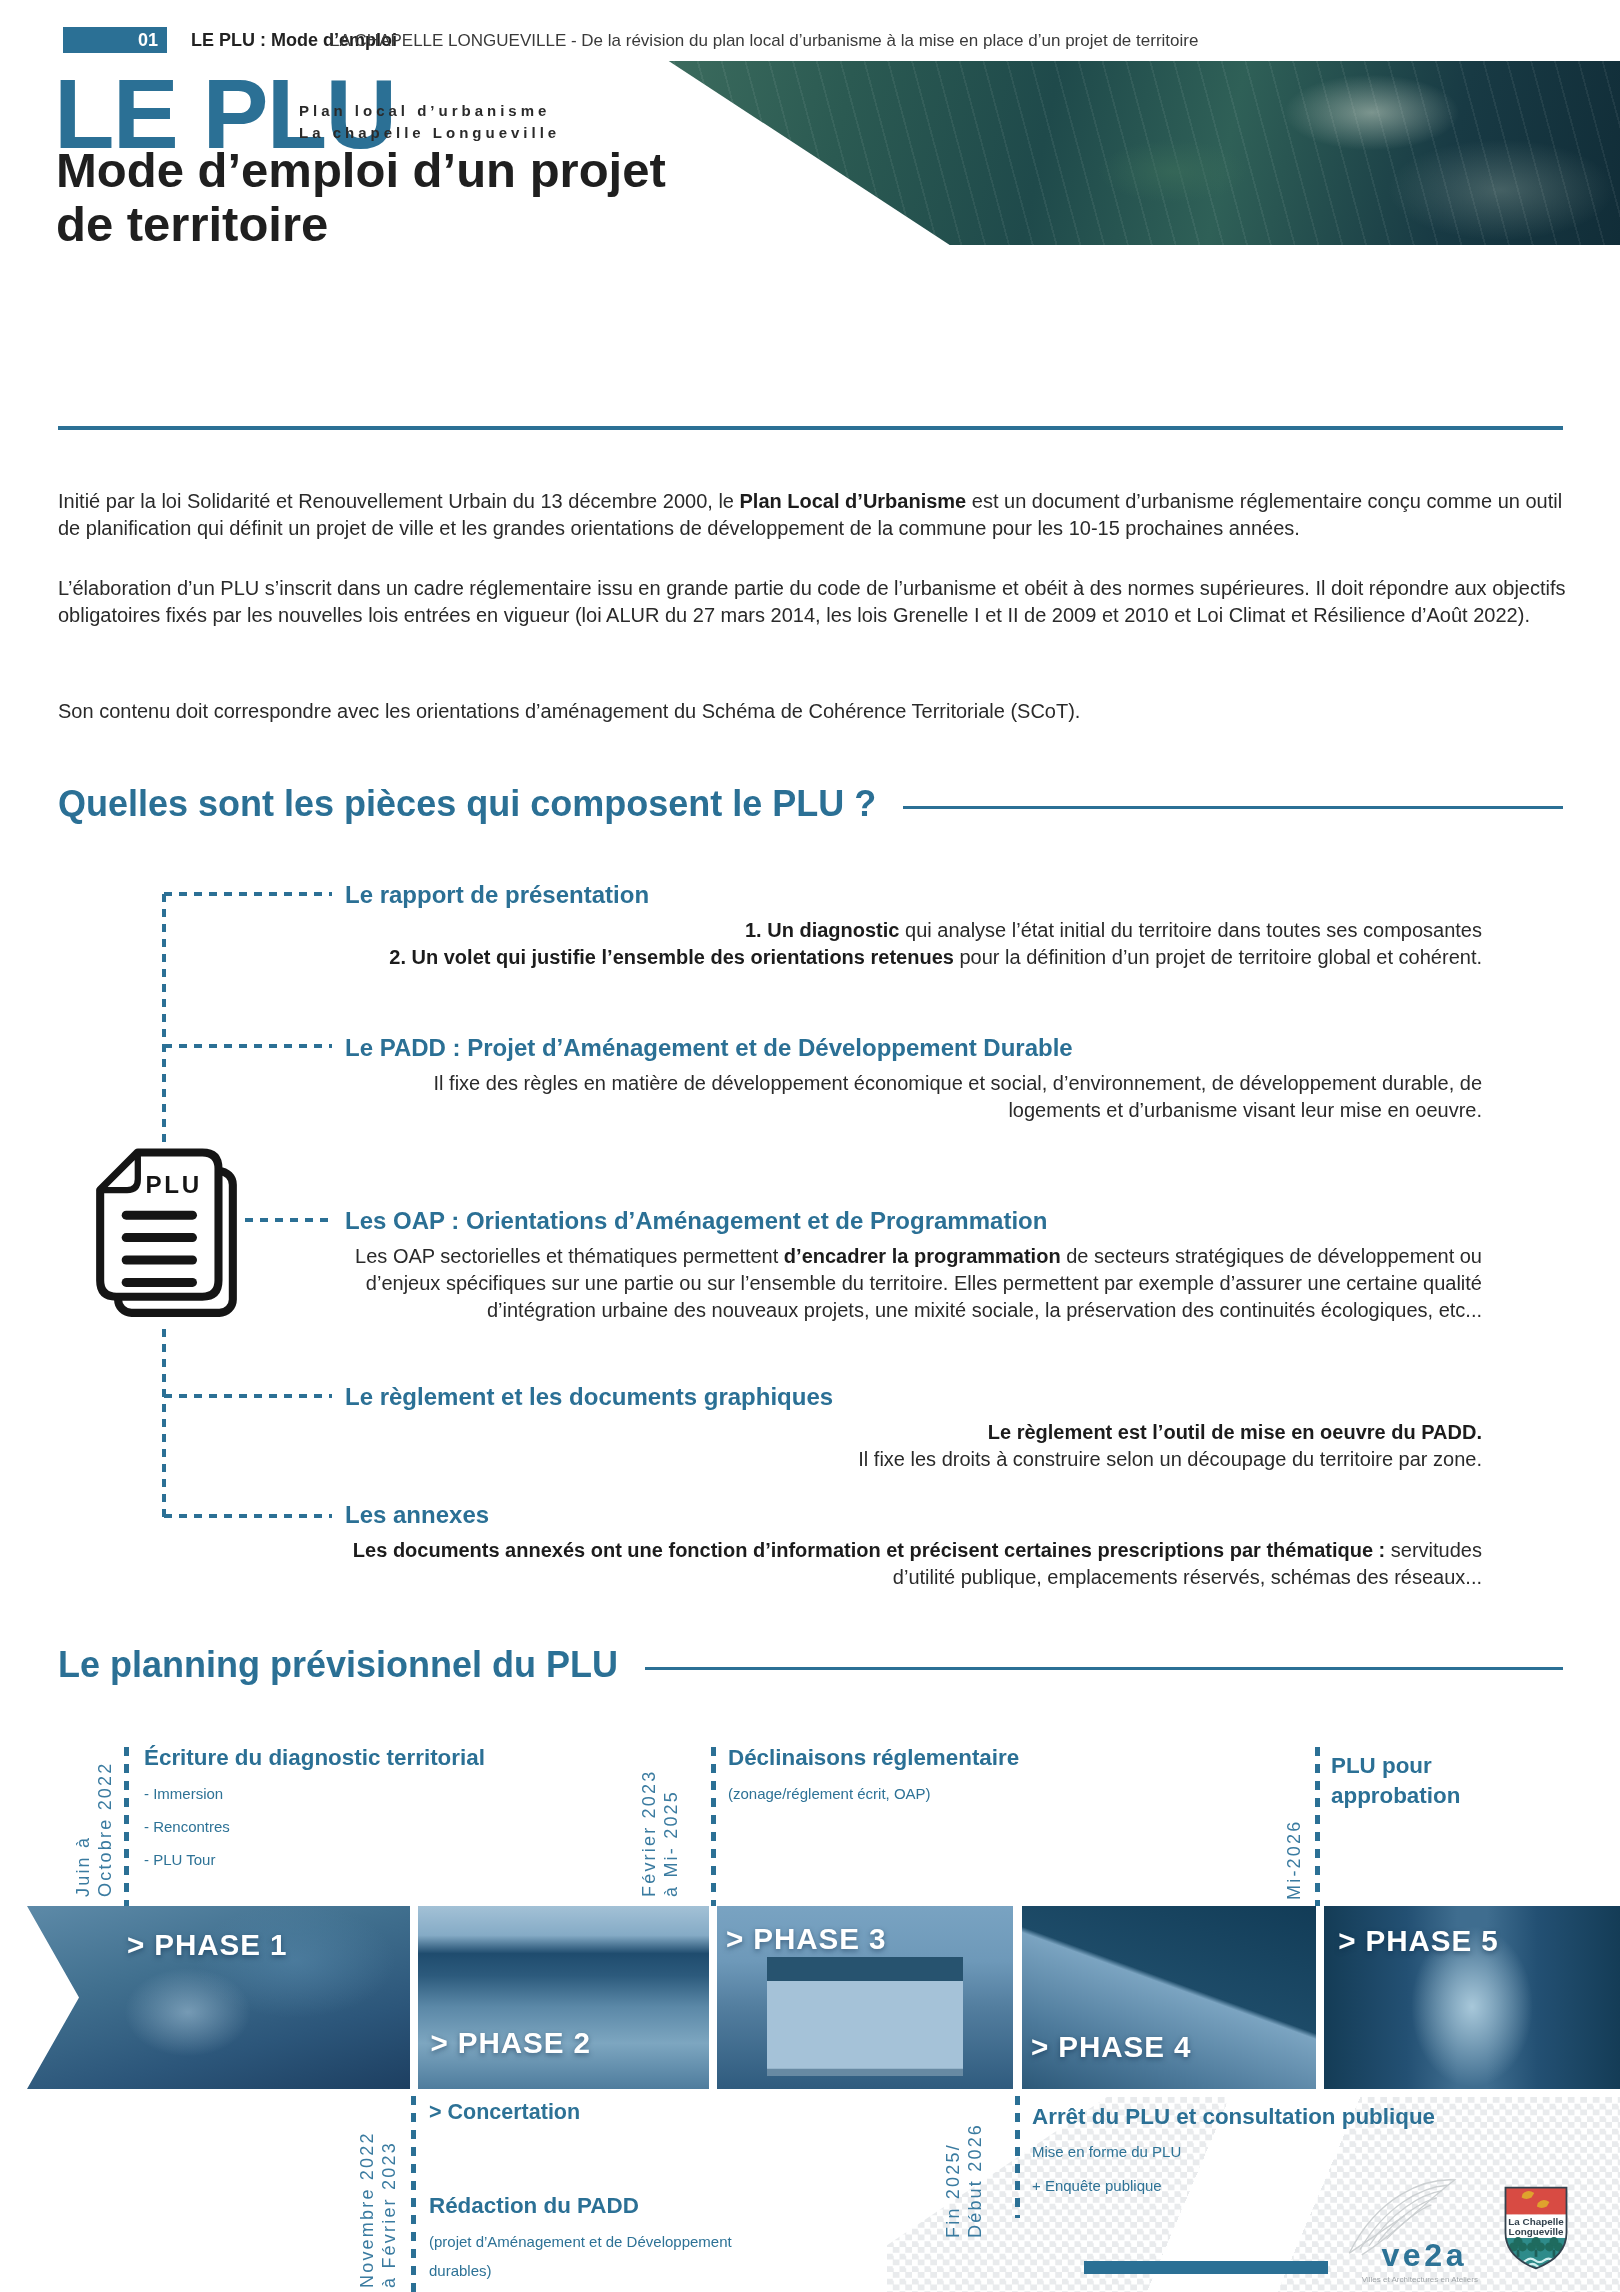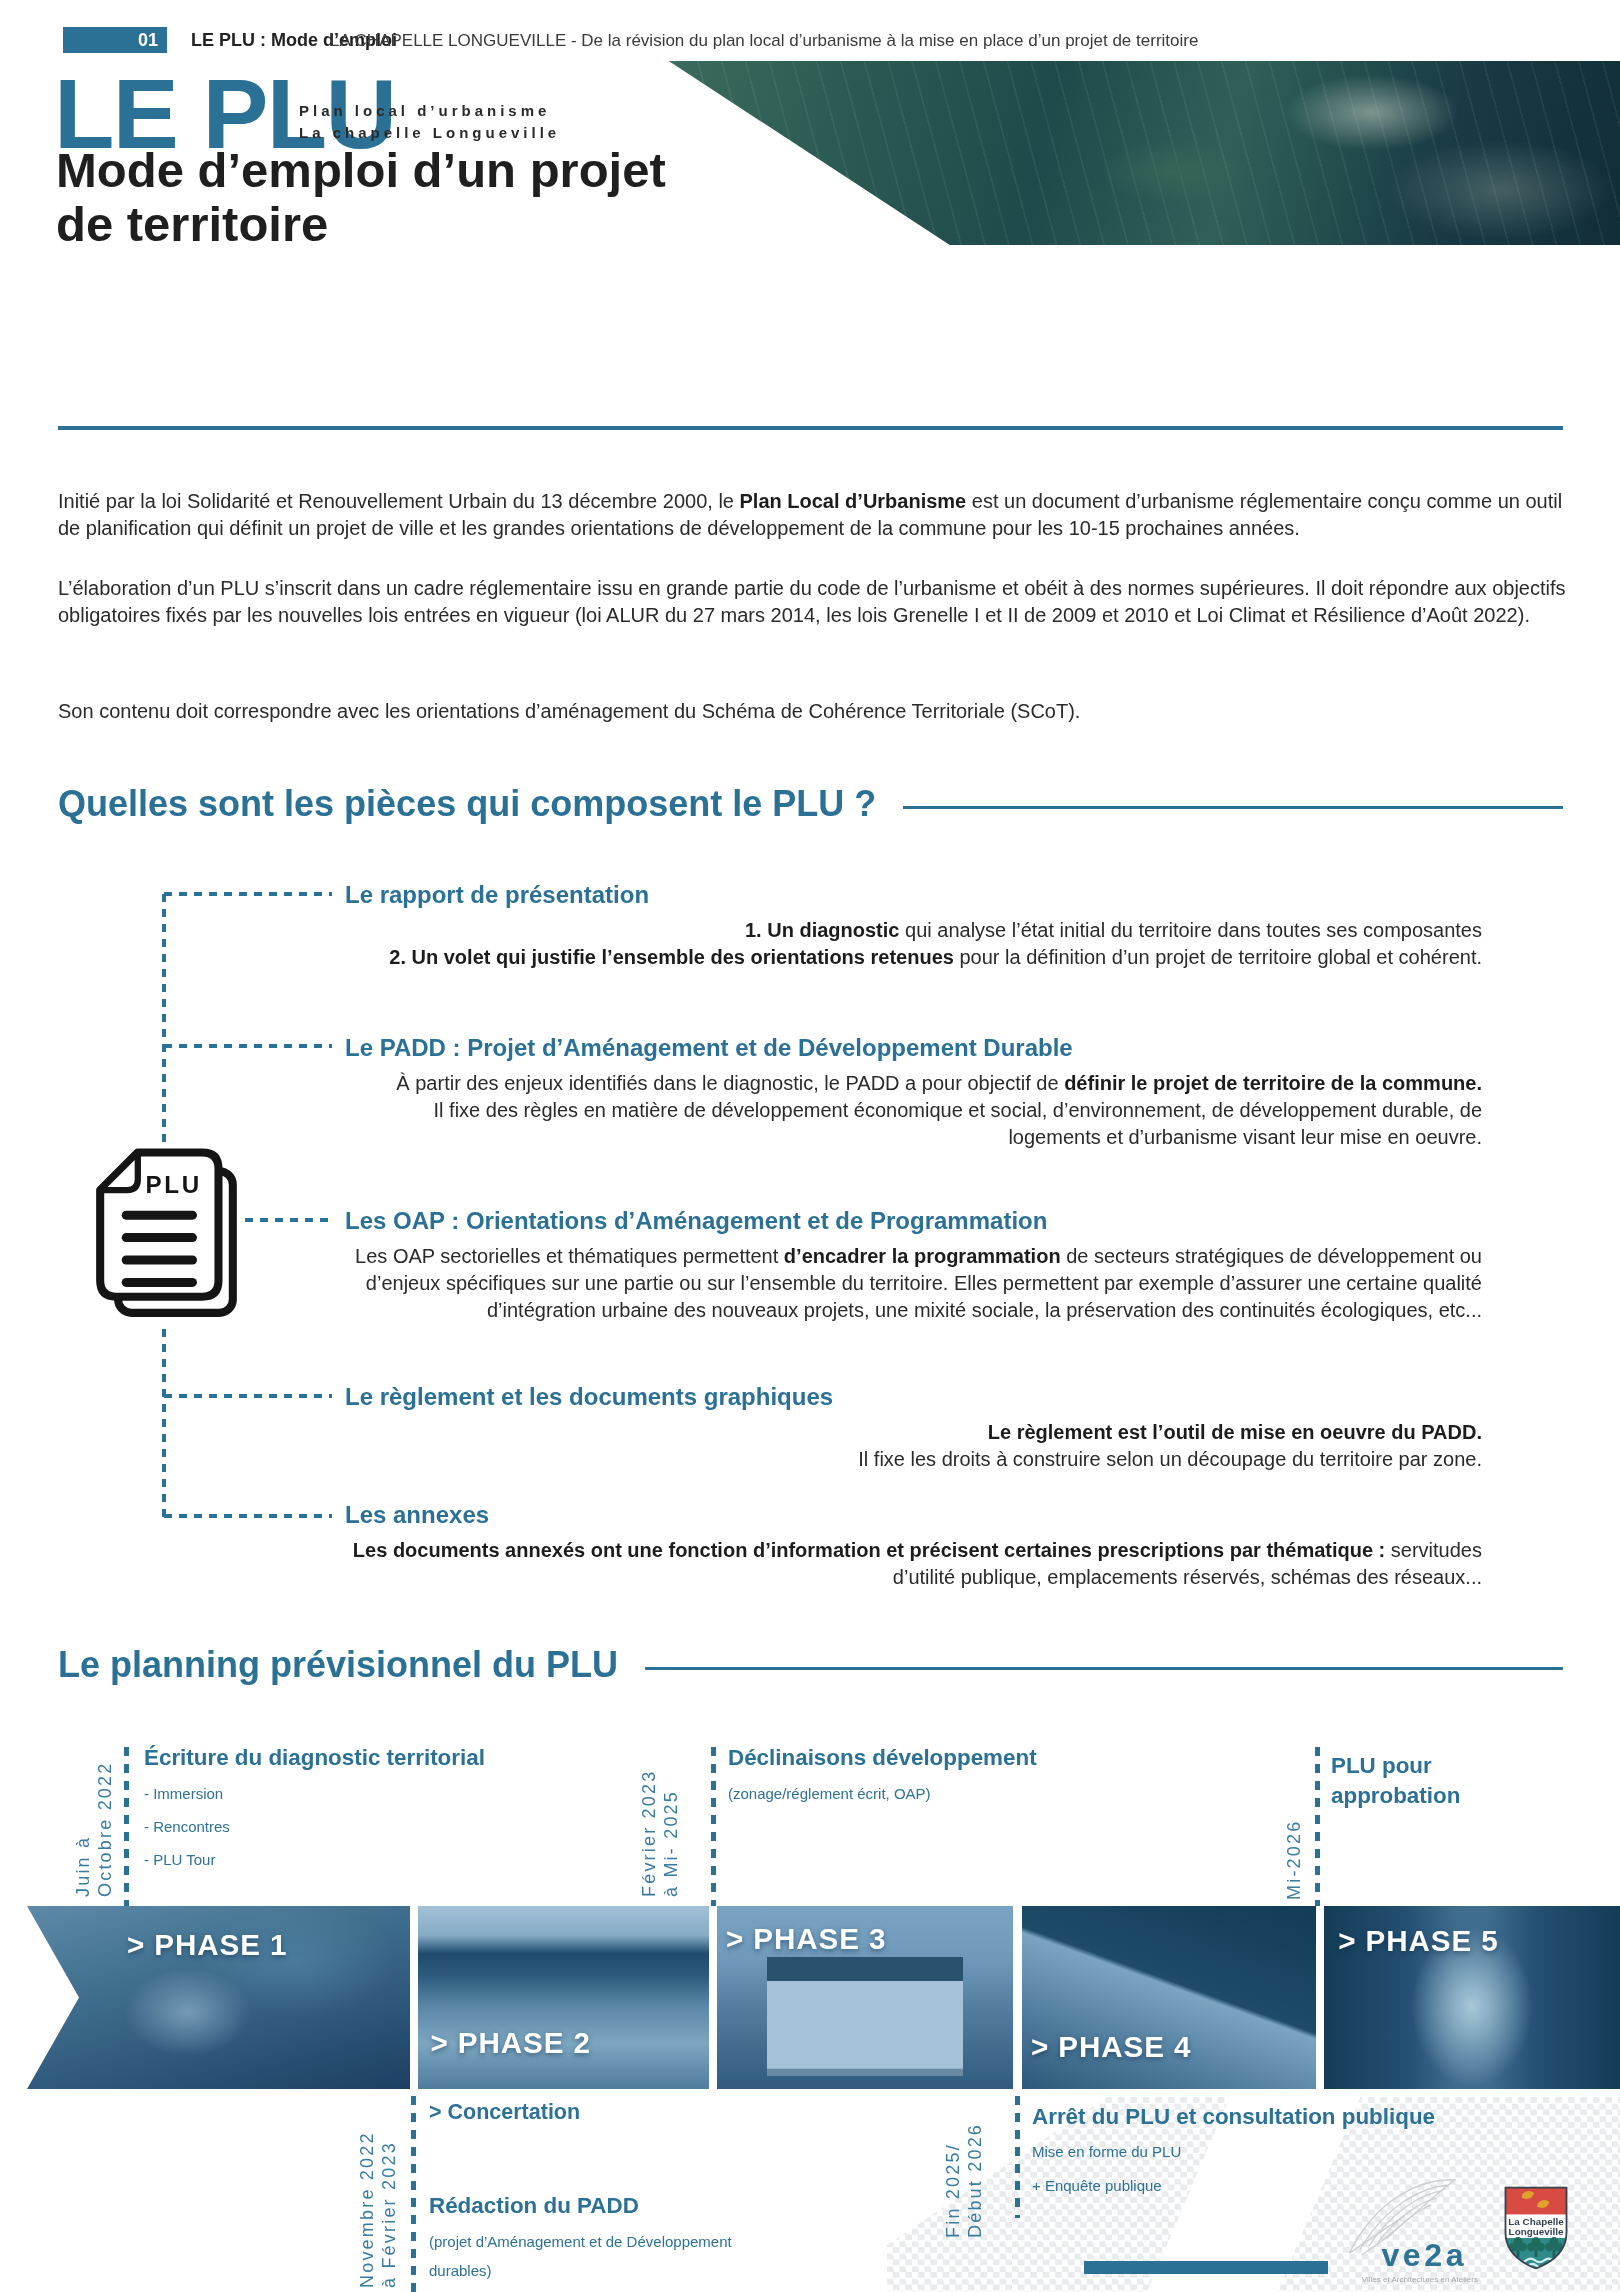--- a/index.html
+++ b/index.html
@@ -188,21 +188,20 @@
       <div class="piece piece1" data-interactable="false">
         <h3 class="piece-title" data-interactable="false">Le rapport de présentation</h3>
         <div class="piece-body" data-interactable="false">
           <p class="piece-line" data-interactable="false"><strong data-interactable="false">1. Un diagnostic</strong><span data-interactable="false"> qui analyse l’état initial du territoire dans toutes ses composantes</span></p>
           <p class="piece-line" data-interactable="false"><strong data-interactable="false">2. Un volet qui justifie l’ensemble des orientations retenues</strong><span data-interactable="false"> pour la définition d’un projet de territoire global et cohérent.</span></p>
         </div>
       </div>
       <div class="piece piece2" data-interactable="false">
         <h3 class="piece-title" data-interactable="false">Le PADD : Projet d’Aménagement et de Développement Durable</h3>
         <div class="piece-body" data-interactable="false">
-          <p class="piece-line" data-interactable="false"><span data-interactable="false">À partir des enjeux identifiés dans le diagnostic, le PADD a pour objectif de </span><strong data-interactable="false">définir le projet de territoire de la commune.</strong></p>
           <p class="piece-line" data-interactable="false"><span data-interactable="false">Il fixe des règles en matière de développement économique et social, d’environnement, de développement durable, de logements et d’urbanisme visant leur mise en oeuvre.</span></p>
         </div>
       </div>
       <div class="piece piece3" data-interactable="false">
         <h3 class="piece-title" data-interactable="false">Les OAP : Orientations d’Aménagement et de Programmation</h3>
         <div class="piece-body" data-interactable="false">
           <p class="piece-line" data-interactable="false"><span data-interactable="false">Les OAP sectorielles et thématiques permettent </span><strong data-interactable="false">d’encadrer la programmation</strong><span data-interactable="false"> de secteurs stratégiques de développement ou d’enjeux spécifiques sur une partie ou sur l’ensemble du territoire. Elles permettent par exemple d’assurer une certaine qualité d’intégration urbaine des nouveaux projets, une mixité sociale, la préservation des continuités écologiques, etc...</span></p>
         </div>
       </div>
       <div class="piece piece4" data-interactable="false">
@@ -314,21 +313,21 @@
         <p class="m-line" data-interactable="false">- PLU Tour</p>
       </div>
     </div>
     <div class="mcol" data-interactable="false" id="tcol2">
       <div class="vdate" data-interactable="false">
         <span data-interactable="false">Février 2023</span>
         <span data-interactable="false">à Mi- 2025</span>
       </div>
       <div class="vdash" data-interactable="false"></div>
       <div class="mcontent" data-interactable="false">
-        <h4 class="m-head" data-interactable="false">Déclinaisons développement</h4>
+        <h4 class="m-head" data-interactable="false">Déclinaisons réglementaire</h4>
         <p class="m-line" data-interactable="false">(zonage/réglement écrit, OAP)</p>
       </div>
     </div>
     <div class="mcol" data-interactable="false" id="tcol3">
       <div class="vdate" data-interactable="false">
         <span data-interactable="false">Mi-2026</span>
       </div>
       <div class="vdash" data-interactable="false"></div>
       <div class="mcontent" data-interactable="false">
         <h4 class="m-head" data-interactable="false">PLU pour approbation</h4>

